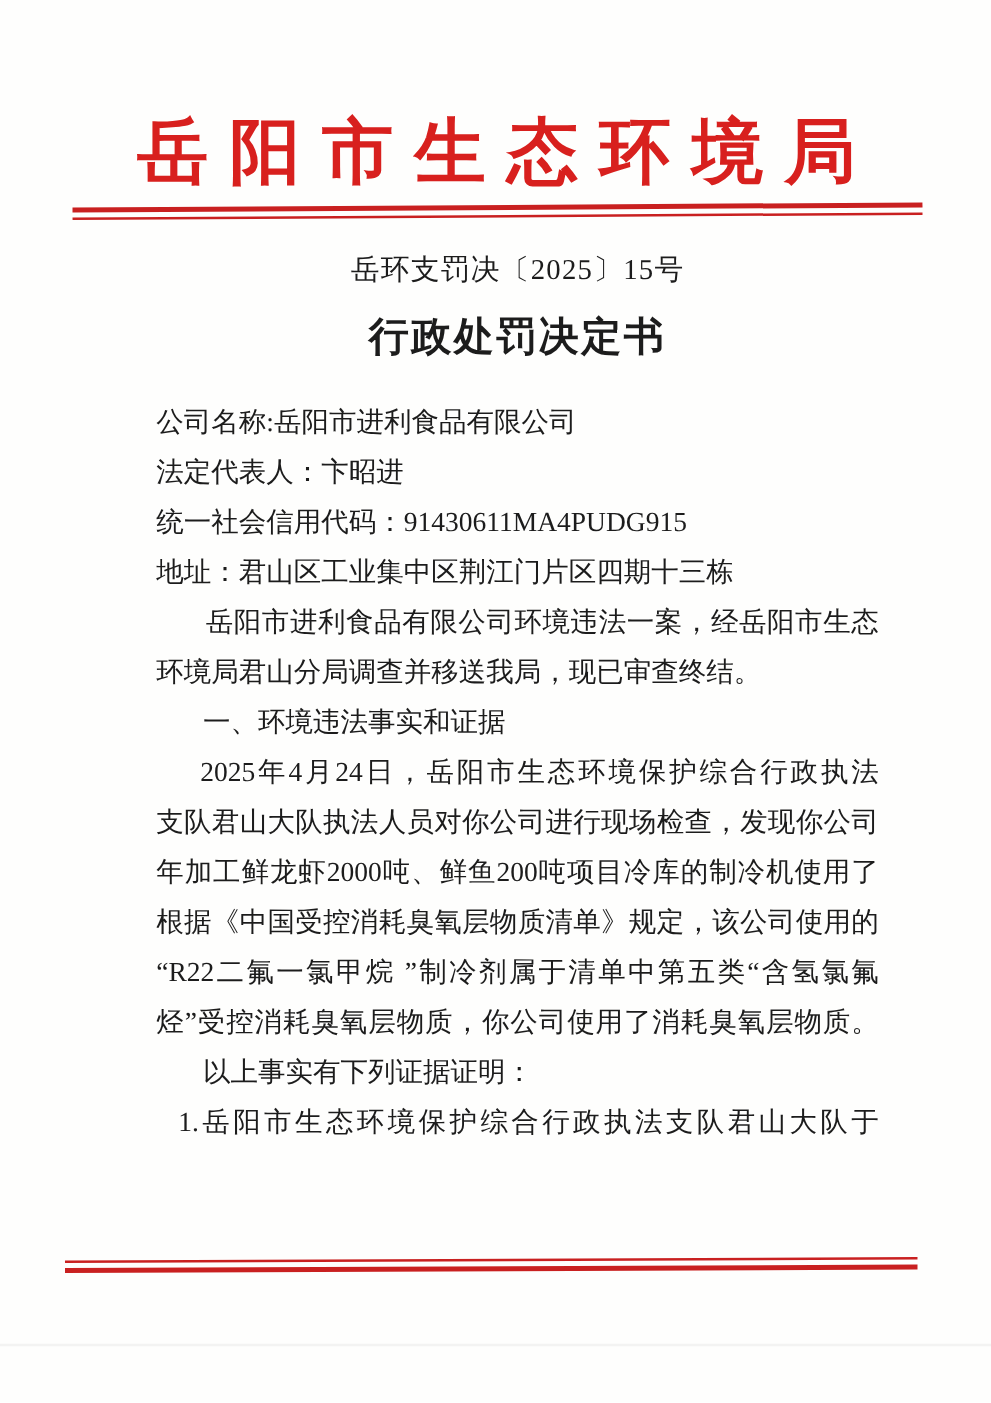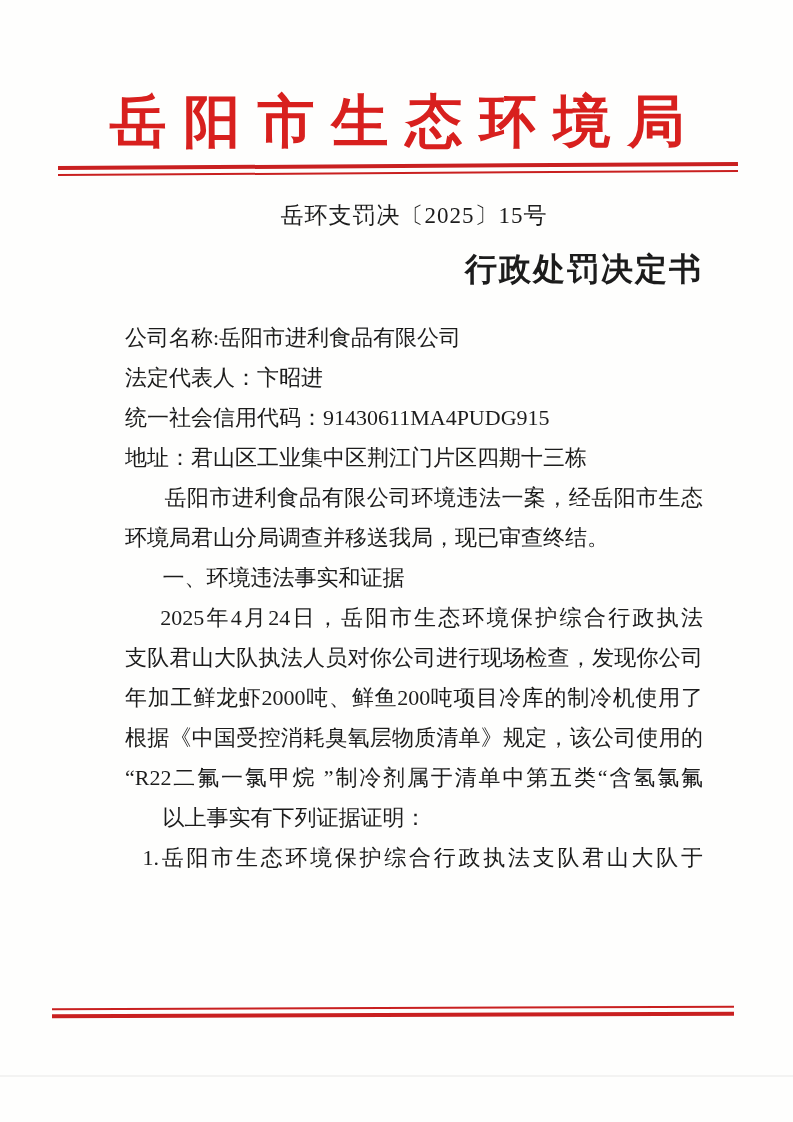--- a/index.html
+++ b/index.html
@@ -43,21 +43,21 @@
     text-align: center;
     font-size: 23px;
     letter-spacing: 1px;
     white-space: nowrap;
   }
   .doc-title {
     position: absolute;
     top: 248px;
     left: 125px;
     width: 578px;
-    text-align: right;
+    text-align: center;
     font-size: 32px;
     font-weight: bold;
     letter-spacing: 2px;
   }
   .doc-body {
     position: absolute;
     top: 318px;
     left: 125px;
     width: 578px;
     font-size: 22px;
@@ -107,20 +107,21 @@
       <div class="body-line">统一社会信用代码：91430611MA4PUDG915</div>
       <div class="body-line">地址：君山区工业集中区荆江门片区四期十三栋</div>
       <div class="body-line justify" style="padding-left: 1.8em;">岳阳市进利食品有限公司环境违法一案，经岳阳市生态</div>
       <div class="body-line">环境局君山分局调查并移送我局，现已审查终结。</div>
       <div class="body-line" style="padding-left: 1.7em;">一、环境违法事实和证据</div>
       <div class="body-line justify" style="padding-left: 1.6em;">2025年4月24日，岳阳市生态环境保护综合行政执法</div>
       <div class="body-line justify">支队君山大队执法人员对你公司进行现场检查，发现你公司</div>
       <div class="body-line justify">年加工鲜龙虾2000吨、鲜鱼200吨项目冷库的制冷机使用了</div>
       <div class="body-line justify">根据《中国受控消耗臭氧层物质清单》规定，该公司使用的</div>
       <div class="body-line justify">“R22二氟一氯甲烷 ”制冷剂属于清单中第五类“含氢氯氟</div>
+      <div class="body-line justify">烃”受控消耗臭氧层物质，你公司使用了消耗臭氧层物质。</div>
       <div class="body-line" style="padding-left: 1.7em;">以上事实有下列证据证明：</div>
       <div class="body-line justify" style="padding-left: 0.8em;">1.岳阳市生态环境保护综合行政执法支队君山大队于</div>
     </div>
 
   <div class="rule-group rule-bottom">
     <div class="rule thin"></div>
     <div class="rule thick"></div>
   </div>
 
   <div class="scan-edge"></div>

